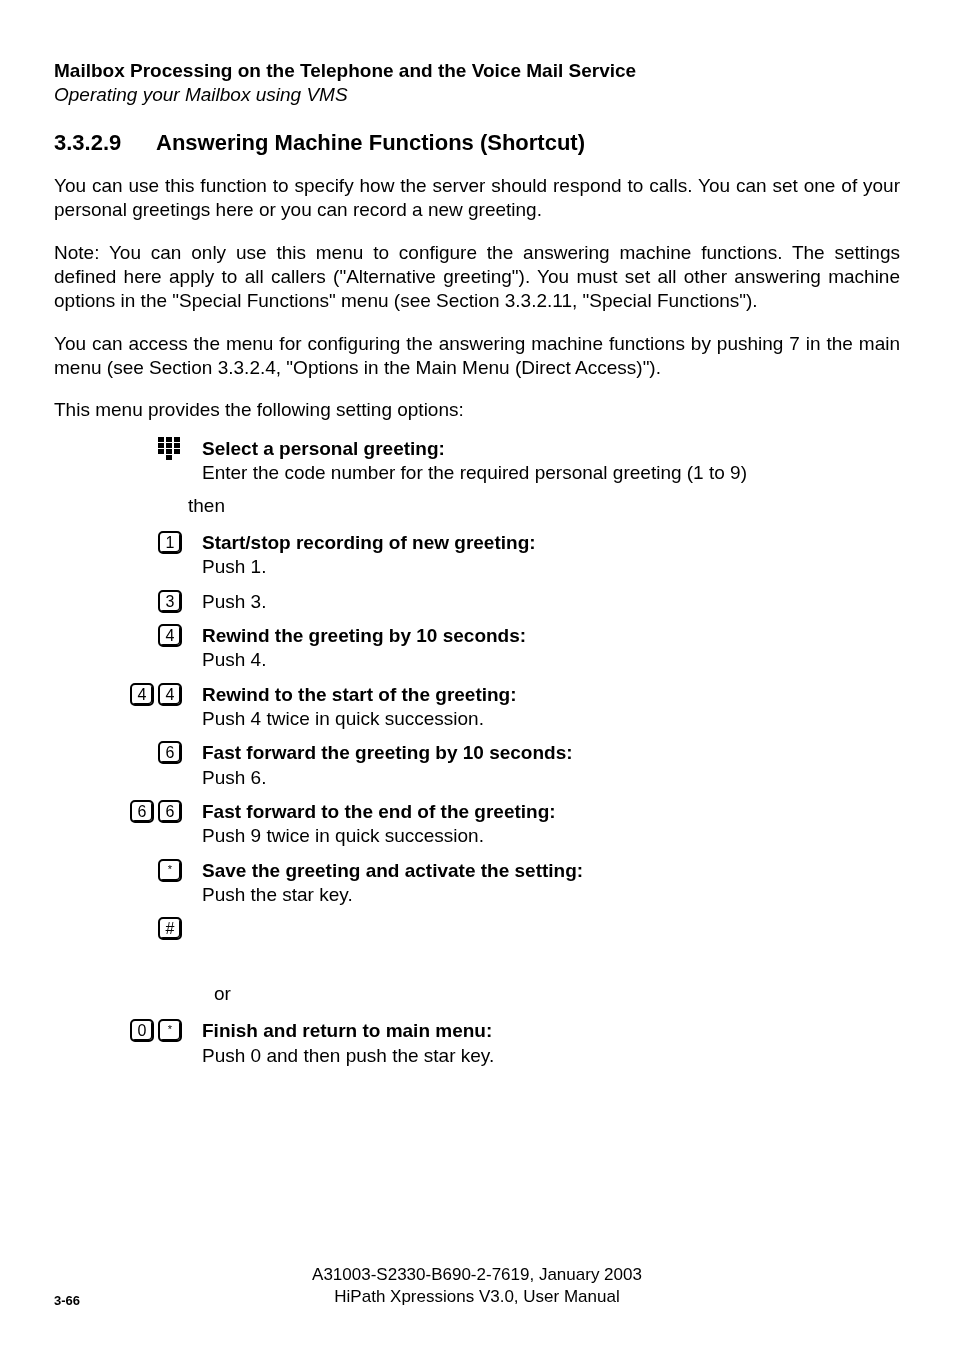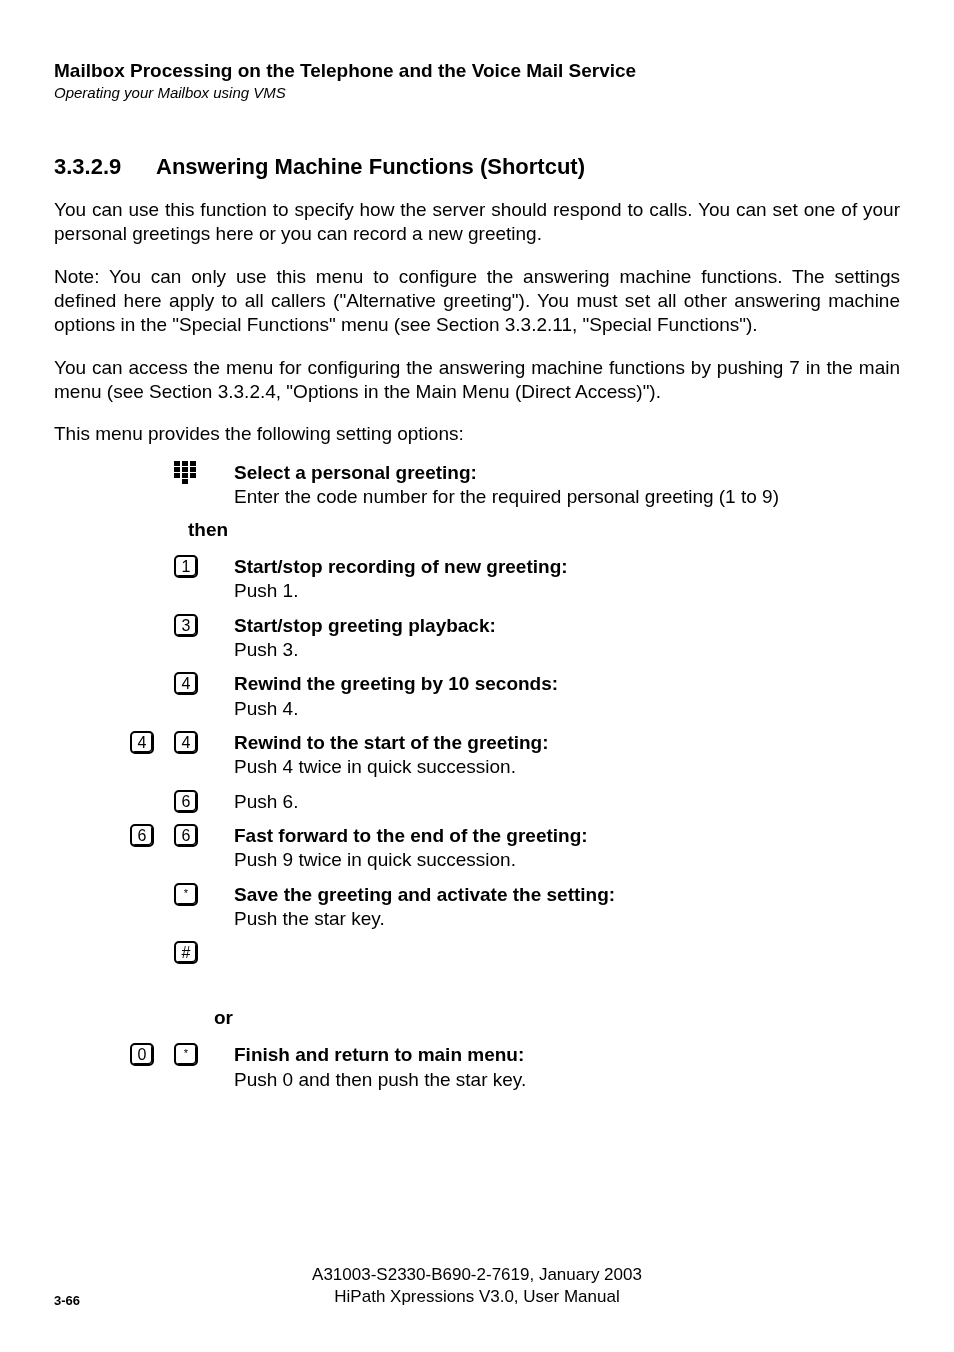--- a/index.html
+++ b/index.html
@@ -15,23 +15,23 @@
     box-sizing: border-box;
     padding: 60px 54px 30px 54px;
     position: relative;
   }
   .chapter-heading {
     font-size: 19px;
     font-weight: bold;
     margin-bottom: 2px;
   }
   .chapter-sub {
-    font-size: 15px;
+    font-size: 19px;
     font-style: italic;
-    margin-bottom: 53px;
+    margin-bottom: 24px;
   }
   .section-heading {
     font-size: 22px;
     font-weight: bold;
     margin-bottom: 18px;
   }
   .section-heading span.num {
     display: inline-block;
     width: 102px;
   }
@@ -47,21 +47,21 @@
     margin: 12px 0 14px 0;
   }
 
   .items {
     margin-top: 8px;
   }
   .item {
     display: grid;
     grid-template-columns: 100px 36px 1fr;
     align-items: start;
-    column-gap: 20px;
+    column-gap: 4px;
     margin-bottom: 10px;
   }
   .left-key {
     justify-self: end;
   }
   .right-key {
     justify-self: start;
   }
   .text-block {
     font-size: 19px;
@@ -70,21 +70,21 @@
   }
   .text-block .title {
     font-weight: bold;
   }
   .text-block .desc {
     display: block;
   }
 
   .kw {
     font-size: 19px;
-    font-weight: bold;
+    font-weight: normal;
     margin-left: 134px;
     margin-bottom: 14px;
     margin-top: 6px;
   }
 
   
   .key {
     display: inline-block;
     min-width: 24px;
     height: 23px;
@@ -183,21 +183,20 @@
       <span class="text-block">
         <span class="title">Start/stop recording of new greeting:</span>
         <span class="desc">Push 1.</span>
       </span>
     </div>
 
     <div class="item">
       <span class="left-key"></span>
       <span class="right-key"><span class="key">3</span></span>
       <span class="text-block">
-        <span class="title">Start/stop greeting playback:</span>
         <span class="desc">Push 3.</span>
       </span>
     </div>
 
     <div class="item">
       <span class="left-key"></span>
       <span class="right-key"><span class="key">4</span></span>
       <span class="text-block">
         <span class="title">Rewind the greeting by 10 seconds:</span>
         <span class="desc">Push 4.</span>
@@ -210,20 +209,21 @@
       <span class="text-block">
         <span class="title">Rewind to the start of the greeting:</span>
         <span class="desc">Push 4 twice in quick succession.</span>
       </span>
     </div>
 
     <div class="item">
       <span class="left-key"></span>
       <span class="right-key"><span class="key">6</span></span>
       <span class="text-block">
+        <span class="title">Fast forward the greeting by 10 seconds:</span>
         <span class="desc">Push 6.</span>
       </span>
     </div>
 
     <div class="item">
       <span class="left-key"><span class="key">6</span></span>
       <span class="right-key"><span class="key">6</span></span>
       <span class="text-block">
         <span class="title">Fast forward to the end of the greeting:</span>
         <span class="desc">Push 9 twice in quick succession.</span>

